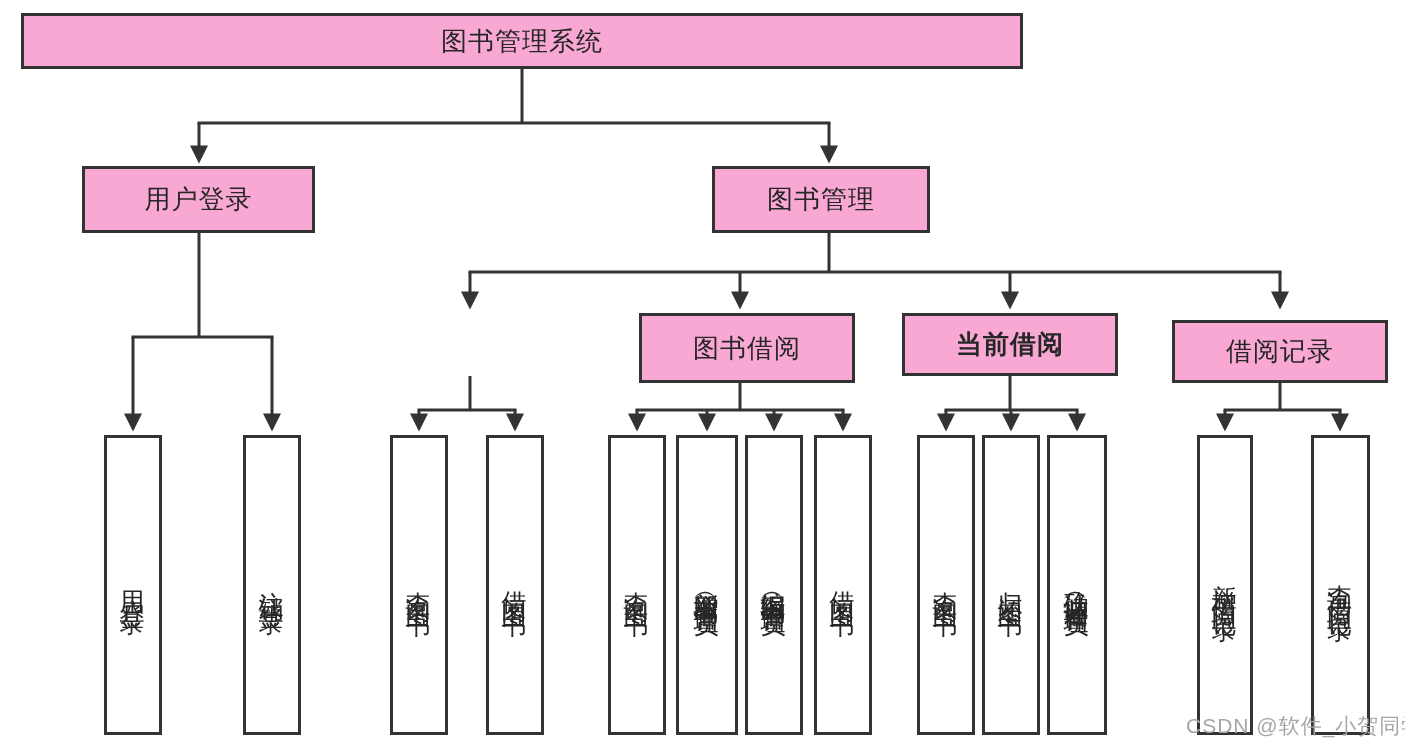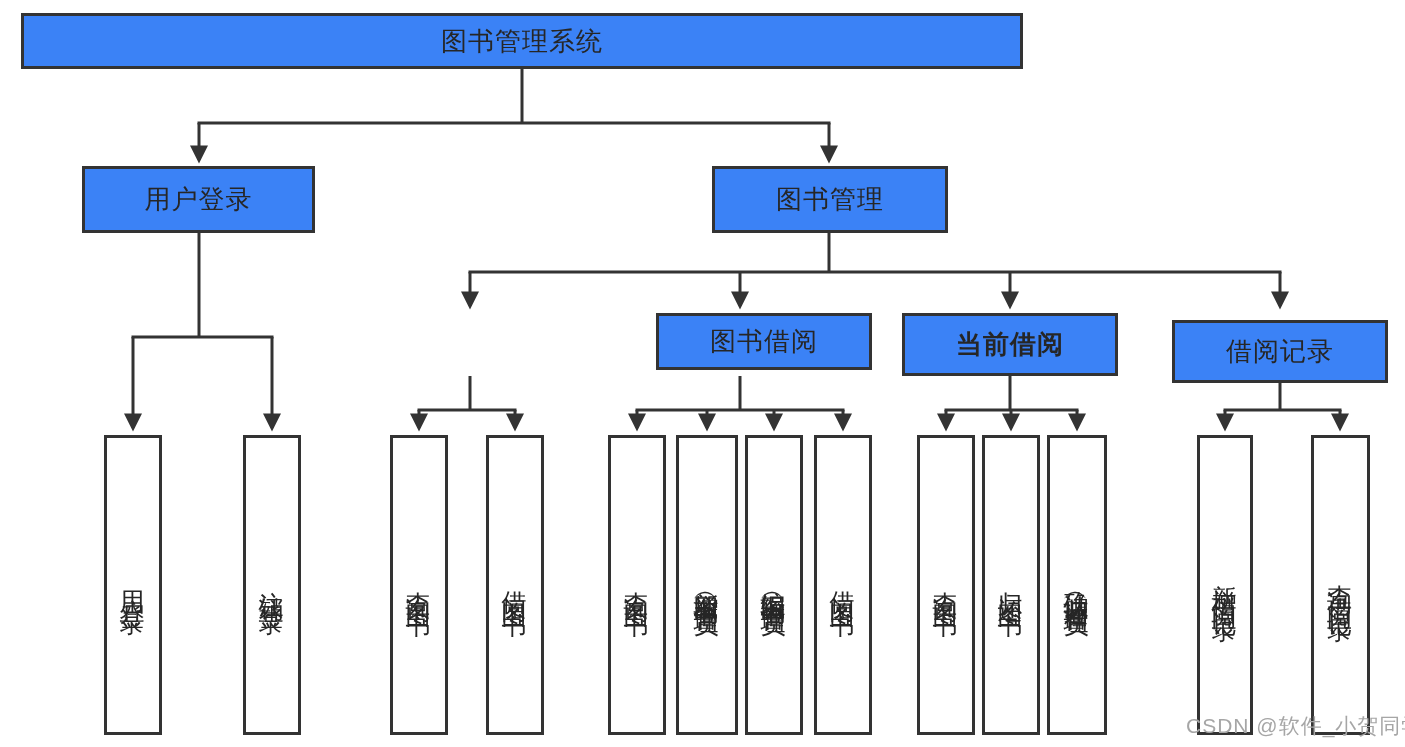--- a/index.html
+++ b/index.html
@@ -14,21 +14,21 @@
   }
   .lines {
     position: absolute;
     left: 0; top: 0;
     z-index: 0;
   }
   .hbox {
     position: absolute;
     box-sizing: border-box;
     border: 3px solid #333333;
-    background: #3b82f6;
+    background: #f9a8d4;
     display: flex;
     align-items: center;
     justify-content: center;
     font-size: 26px;
     letter-spacing: 1px;
     z-index: 1;
   }
   .vbox {
     position: absolute;
     top: 435px;
@@ -109,23 +109,23 @@
       <path d="M1280 376 V410"></path>
       <path d="M1225 410 H1340" stroke-linecap="square"></path>
       <path d="M1225 410 V428" marker-end="url(#arr)"></path>
       <path d="M1340 410 V428" marker-end="url(#arr)"></path>
     </g>
   </svg>
 
   <div class="hbox" style="left:21px; top:13px; width:1002px; height:56px;">图书管理系统</div>
 
   <div class="hbox" style="left:82px; top:166px; width:233px; height:67px;">用户登录</div>
-  <div class="hbox" style="left:712px; top:166px; width:236px; height:67px;">图书管理</div>
+  <div class="hbox" style="left:712px; top:166px; width:218px; height:67px;">图书管理</div>
 
-  <div class="hbox" style="left:656px; top:313px; width:216px; height:57px;">图书借阅</div>
+  <div class="hbox" style="left:639px; top:313px; width:216px; height:70px;">图书借阅</div>
   <div class="hbox" style="left:902px; top:313px; width:216px; height:63px;font-weight:bold;">当前借阅</div>
   <div class="hbox" style="left:1172px; top:320px; width:216px; height:63px;">借阅记录</div>
 
   <div class="vbox" style="left:104px;">用户登录</div>
   <div class="vbox" style="left:243px;">注销登录</div>
 
   <div class="vbox" style="left:390px;">查询图书</div>
   <div class="vbox" style="left:486px;">借阅图书</div>
 
   <div class="vbox" style="left:608px;">查询图书</div>

